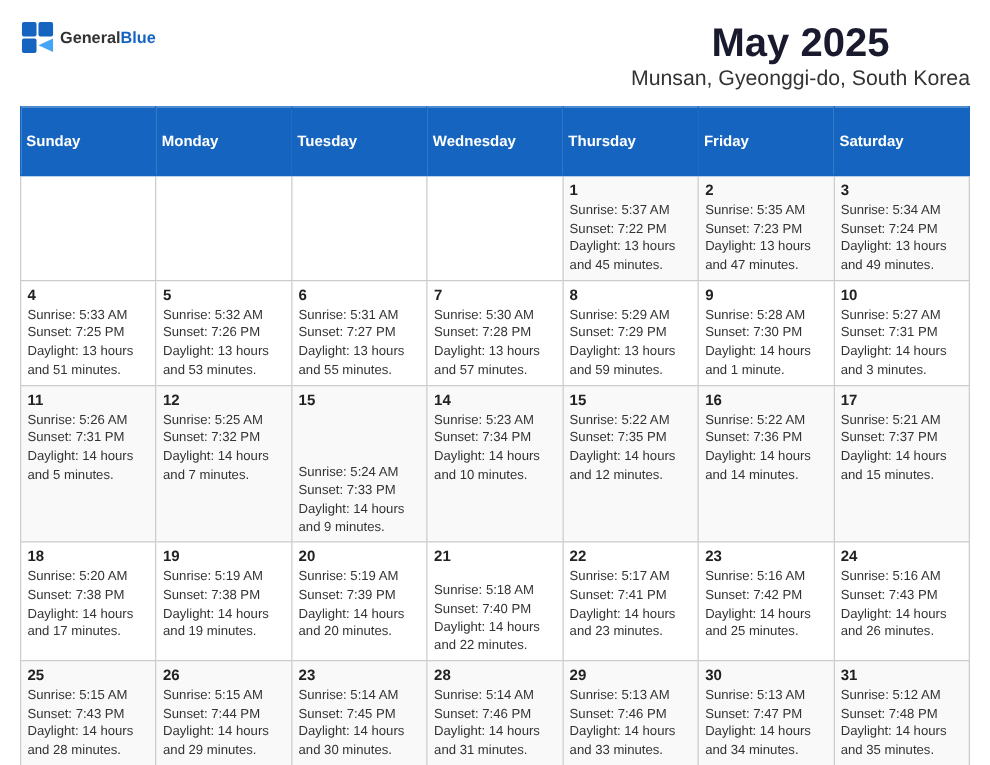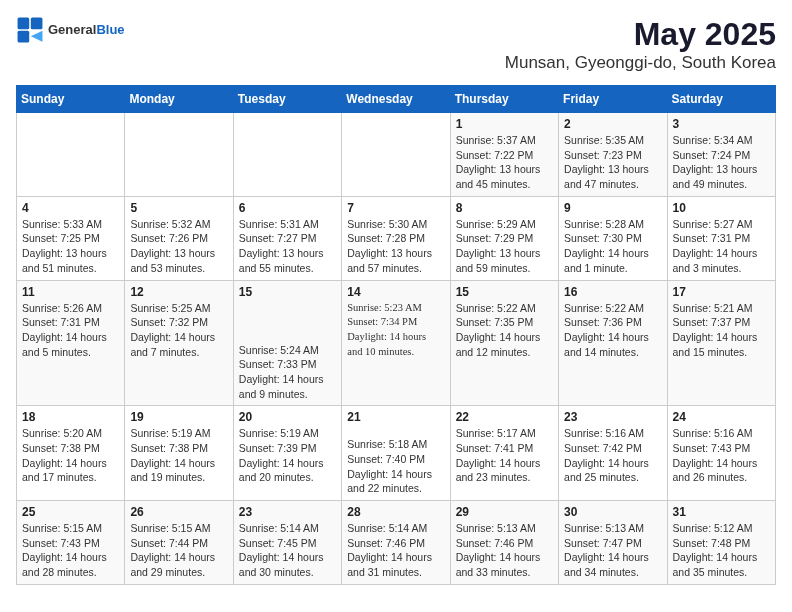--- a/index.html
+++ b/index.html
@@ -27,41 +27,41 @@
       font-weight: bold;
       line-height: 1.2;
     }
     .logo-text .general { color: #333; }
     .logo-text .blue { color: #1565c0; }
     .logo-icon {
       width: 28px;
       height: 28px;
     }
     .title-block {
-      text-align: right;
+      text-align: center;
     }
     .title-block h1 {
       font-size: 32px;
       font-weight: bold;
       color: #1a1a2e;
     }
     .title-block h2 {
       font-size: 17px;
       font-weight: normal;
       color: #333;
     }
     table {
       width: 100%;
       border-collapse: collapse;
       font-size: 11px;
     }
     thead tr th {
       background-color: #1565c0;
       color: #fff;
-      padding: 6px 4px;
+      padding: 20px 4px;
       text-align: left;
       font-size: 12px;
       border: 1px solid #1565c0;
     }
     tbody tr td {
       border: 1px solid #ccc;
       vertical-align: top;
       padding: 4px 5px;
       height: 80px;
       background: #fff;
@@ -216,21 +216,21 @@
         </td>
         <td>
           <span class="day-num">15</span>
           <div class="day-info" style="white-space: pre-line; margin-top: 44px;">Sunrise: 5:24 AM
 Sunset: 7:33 PM
 Daylight: 14 hours
 and 9 minutes.</div>
         </td>
         <td>
           <span class="day-num">14</span>
-          <div class="day-info" style="white-space: pre-line; font-family: Liberation Serif, serif;">Sunrise: 5:23 AM
+          <div class="day-info" style="white-space: pre-line;">Sunrise: 5:23 AM
 Sunset: 7:34 PM
 Daylight: 14 hours
 and 10 minutes.</div>
         </td>
         <td>
           <span class="day-num">15</span>
           <div class="day-info" style="white-space: pre-line;">Sunrise: 5:22 AM
 Sunset: 7:35 PM
 Daylight: 14 hours
 and 12 minutes.</div>

